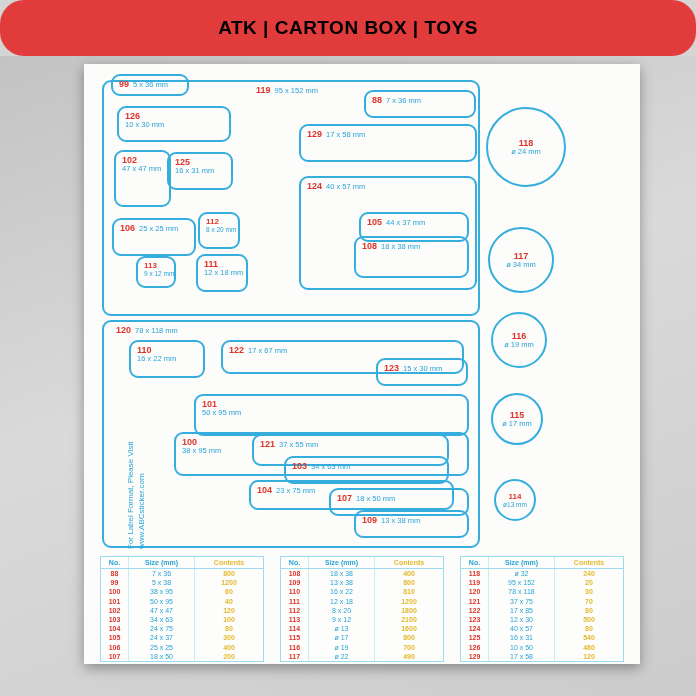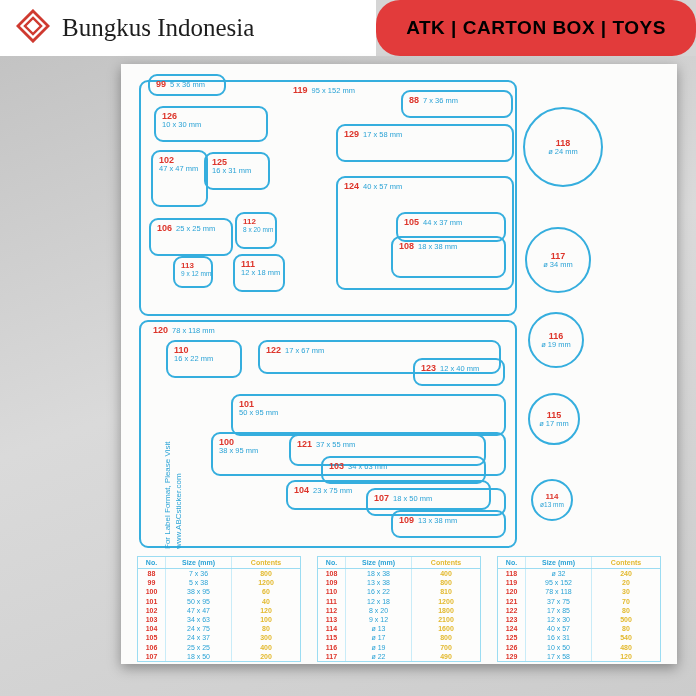--- a/index.html
+++ b/index.html
@@ -9,21 +9,21 @@
   
   .topbar{position:absolute;top:0;left:0;right:0;height:56px;display:flex;}
   .brand-area{width:376px;background:#ffffff;display:flex;align-items:center;gap:12px;padding-left:16px;box-sizing:border-box;}
   .brand-text{font-family:"Liberation Serif",serif;font-size:25px;color:#1d1d1d;}
   .cat-area{flex:1;background:#e23b3b;display:flex;align-items:center;justify-content:center;color:#000000;font-weight:700;font-size:19px;letter-spacing:.5px;border-radius:24px;}
 
   
   .photo{position:absolute;top:56px;left:0;right:0;bottom:0;
          background:linear-gradient(160deg,#c3c3c3 0%,#dadada 45%,#cccccc 100%);}
   .sheet{position:absolute;left:84px;top:8px;width:556px;height:600px;background:#fcfcfb;
-         box-shadow:0 4px 12px rgba(0,0,0,.35);margin-left:37px;}
+         box-shadow:0 4px 12px rgba(0,0,0,.35);}
 
   
   .lbl{position:absolute;border:2px solid #35aede;border-radius:9px;box-sizing:border-box;}
   .lbl .txt{position:absolute;left:6px;top:3px;display:flex;gap:4px;align-items:baseline;white-space:nowrap;}
   .lbl.stacked .txt{flex-direction:column;gap:0;}
   .num{color:#dd352b;font-weight:700;font-size:9px;line-height:1.15;}
   .size{color:#2ba3d6;font-size:7.5px;line-height:1.15;}
   .tiny .num{font-size:8px;}
   .tiny .size{font-size:6.5px;}
   .circ{position:absolute;border:2px solid #35aede;border-radius:50%;box-sizing:border-box;
@@ -45,29 +45,20 @@
   .tc-no{color:#dd352b;font-weight:700;}
   .tc-size{color:#2ba3d6;}
   .tc-cont{color:#e3b92f;font-weight:700;}
 </style>
 </head>
 <body>
 
 <div class="page">
 
   <div class="topbar">
-    <div class="brand-area">
-      <span>
-        <svg viewBox="0 0 36 36" width="34" height="34">
-          <path d="M18 2 L34 18 L18 34 L2 18 Z" fill="none" stroke="#cf3a30" stroke-width="3"></path>
-          <path d="M18 9.5 L26.5 18 L18 26.5 L9.5 18 Z" fill="none" stroke="#cf3a30" stroke-width="2.6"></path>
-        </svg>
-      </span>
-      <span class="brand-text">Bungkus Indonesia</span>
-    </div>
     <div class="cat-area">ATK | CARTON BOX | TOYS</div>
   </div>
 
   <div class="photo">
     <div class="sheet">
 
       <div class="lbl" style="left:18px;top:16px;width:378px;height:236px;">
         <span class="txt" style="left:152px;">
           <span class="num">119</span>
           <span class="size">95 x 152 mm</span>
@@ -182,21 +173,21 @@
       <div class="lbl" style="left:137px;top:276px;width:243px;height:34px;">
         <span class="txt">
           <span class="num">122</span>
           <span class="size">17 x 67 mm</span>
         </span>
       </div>
 
       <div class="lbl" style="left:292px;top:294px;width:92px;height:28px;">
         <span class="txt">
           <span class="num">123</span>
-          <span class="size">12 x 40 mm</span>
+          <span class="size">15 x 30 mm</span>
         </span>
       </div>
 
       <div class="lbl stacked" style="left:110px;top:330px;width:275px;height:42px;">
         <span class="txt">
           <span class="num">101</span>
           <span class="size">50 x 95 mm</span>
         </span>
       </div>
 

